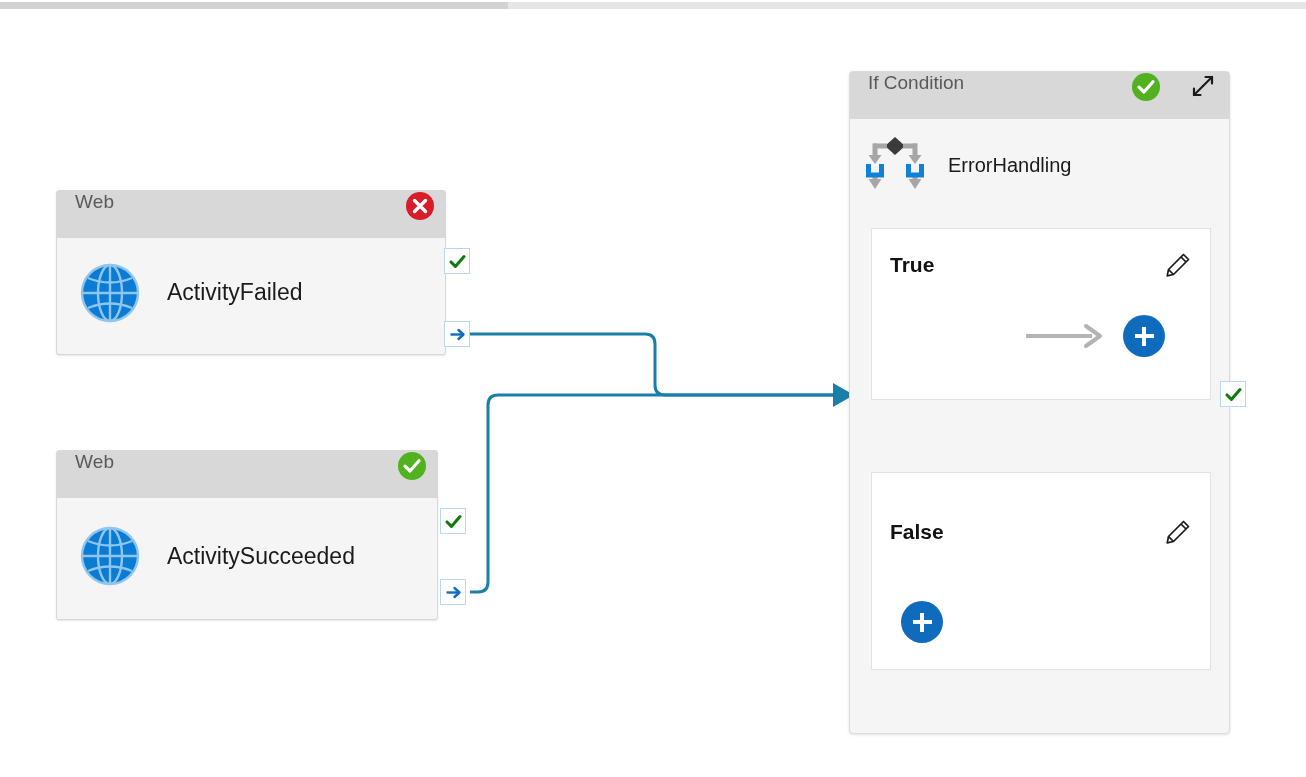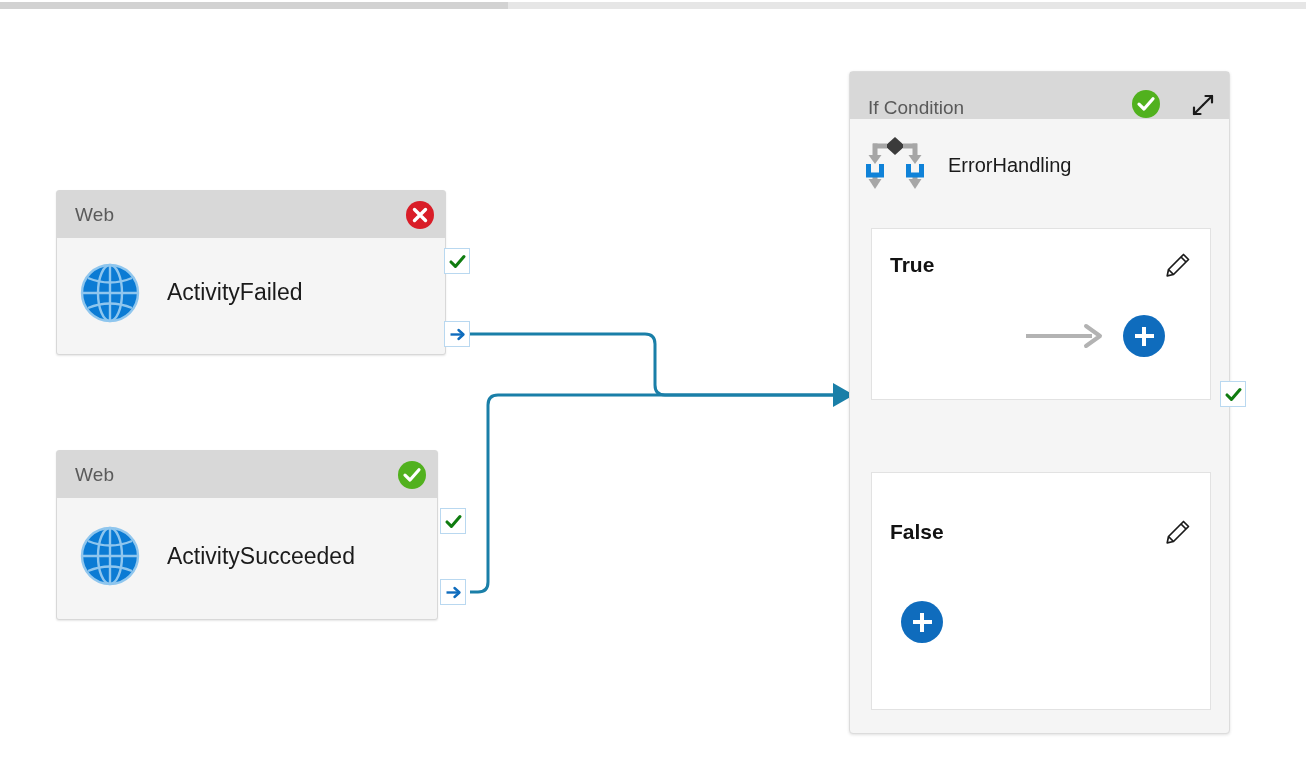--- a/index.html
+++ b/index.html
@@ -44,21 +44,21 @@
     border: 1px solid #d8d8d8;
     border-radius: 3px;
     box-shadow: 0 1px 2px rgba(0,0,0,0.10);
     box-sizing: border-box;
   }
   .activity-header {
     position: relative;
     height: 47px;
     background: #d8d8d8;
     display: flex;
-    align-items: center;
+    align-items: flex-start;
     box-sizing: border-box;
     padding: 0 10px 0 18px;
   }
   .activity-header-title {
     font-size: 19px;
     color: #5a5a5a;
     letter-spacing: 0.2px;
     flex: 1 1 auto;
     white-space: nowrap;
   }
@@ -123,21 +123,21 @@
     background: #f5f5f5;
     border: 1px solid #dcdcdc;
     border-radius: 4px;
     box-shadow: 0 1px 3px rgba(0,0,0,0.12);
     box-sizing: border-box;
   }
   #if-header {
     height: 47px;
     background: #d8d8d8;
     display: flex;
-    align-items: flex-end;
+    align-items: flex-start;
     padding: 0 12px 0 18px;
     box-sizing: border-box;
     gap: 20px;
   }
   #if-header-title {
     font-size: 19px;
     color: #5a5a5a;
     flex: 1 1 auto;
   }
   .collapse-icon {
@@ -160,21 +160,21 @@
   }
   .branch-box {
     position: absolute;
     left: 21px;
     width: 340px;
     background: #ffffff;
     border: 1px solid #e2e2e2;
     box-sizing: border-box;
   }
   #branch-true { top: 156px; height: 172px; }
-  #branch-false { top: 400px; height: 238px; }
+  #branch-false { top: 400px; height: 198px; }
 
   .branch-label-row {
     position: relative;
     display: flex;
     align-items: center;
     box-sizing: border-box;
     padding: 0 18px;
   }
   .branch-label {
     font-size: 21px;

